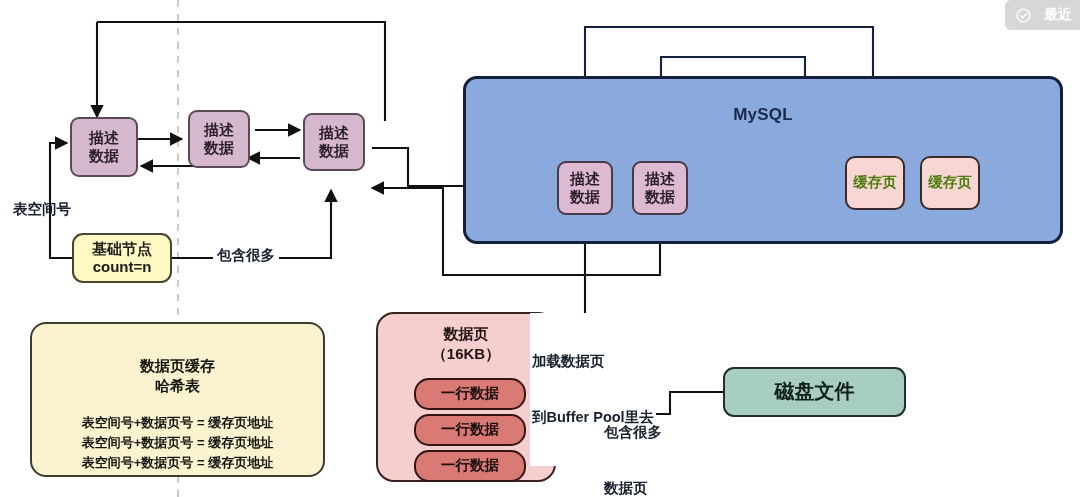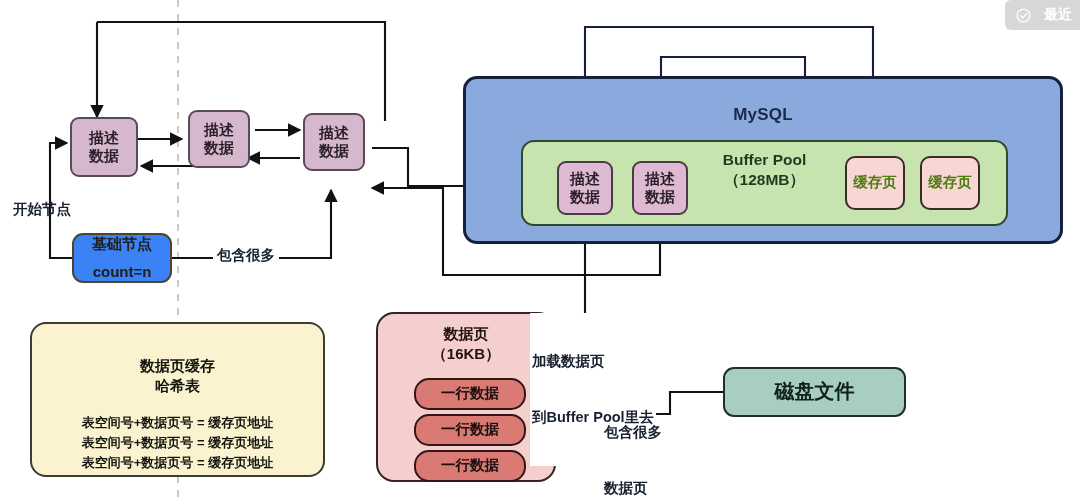--- a/index.html
+++ b/index.html
@@ -46,27 +46,26 @@
   .desc-bp {
     background: #ddb9d2;
     border: 2px solid #4a3a47;
     border-radius: 9px;
     color: #2b1f2a;
     font-size: 15px;
     font-weight: 700;
   }
   
   .basenode {
-    background: #3b82f6;
+    background: #fef9c3;
     border: 2px solid #4a4430;
     border-radius: 11px;
     color: #20201a;
     font-size: 15px;
     font-weight: 700;
-    justify-content: space-between;
   }
   
   .hashtable {
     background: #fbf3cf;
     border: 2px solid #3c3c30;
     border-radius: 16px;
     color: #151510;
     padding: 25px 6px;
     justify-content: flex-start;
   }
@@ -252,45 +251,39 @@
   <div class="node desc" style="left:303px; top:113px; width:62px; height:58px;">
     <span>描述</span>
     <span>数据</span>
   </div>
 
   <div class="node basenode" style="left:72px; top:233px; width:100px; height:50px;">
     <span>基础节点</span>
     <span>count=n</span>
   </div>
 
-  <div class="lbl" style="left:13px; top:200px;">开始节点</div>
+  <div class="lbl" style="left:13px; top:200px;">表空间号</div>
   <div class="lbl" style="left:213px; top:246px; background:#ffffff; padding:0 4px;">包含很多</div>
 
   <div class="node hashtable" style="left:30px; top:322px; width:295px; height:155px;">
     <div class="ht-title">
       <div>数据页缓存</div>
       <div>哈希表</div>
     </div>
     <div class="ht-rows">
       <div>表空间号+数据页号 = 缓存页地址</div>
       <div>表空间号+数据页号 = 缓存页地址</div>
       <div>表空间号+数据页号 = 缓存页地址</div>
     </div>
   </div>
 
   <div class="node mysql" style="left:463px; top:76px; width:600px; height:168px;">
     <div class="mysql-label">MySQL</div>
   </div>
 
-  <div class="node bufferpool" style="left:521px; top:140px; width:487px; height:86px;">
-    <div class="bp-label">
-      <div>Buffer Pool</div>
-      <div>（128MB）</div>
-    </div>
-  </div>
 
   <div class="node desc-bp" style="left:557px; top:161px; width:56px; height:54px;">
     <span>描述</span>
     <span>数据</span>
   </div>
   <div class="node desc-bp" style="left:632px; top:161px; width:56px; height:54px;">
     <span>描述</span>
     <span>数据</span>
   </div>
 

